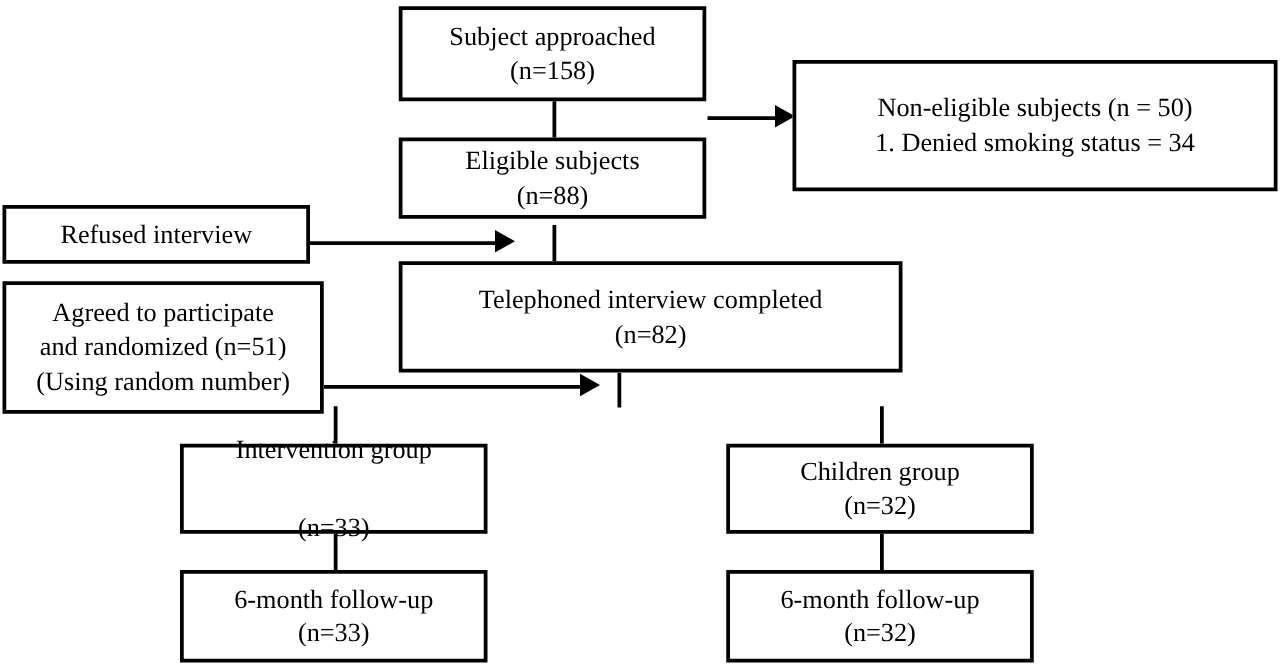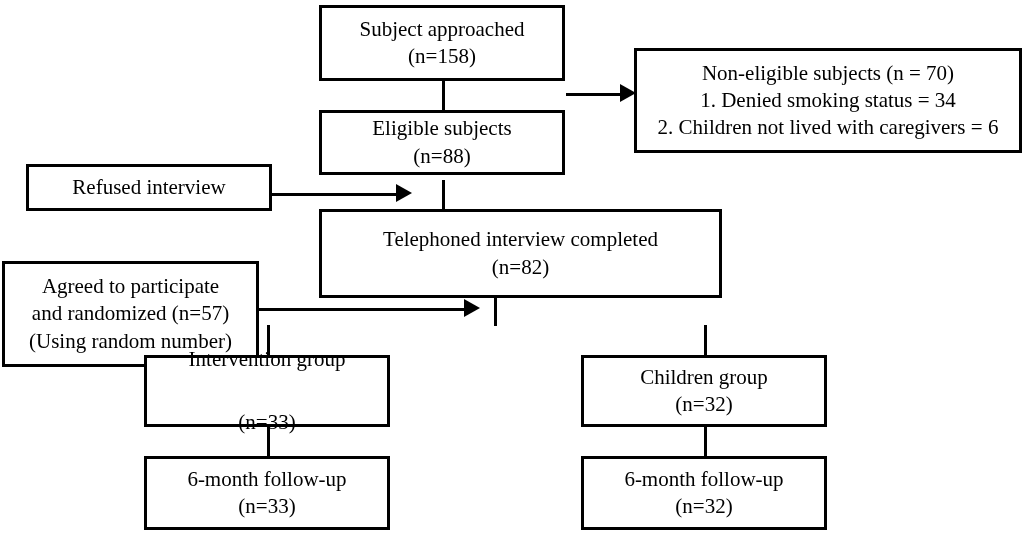--- a/index.html
+++ b/index.html
@@ -84,42 +84,41 @@
   <div class="vline" style="left:267px; top:426px; height:31px;"></div>
 
   <div class="vline" style="left:704px; top:426px; height:31px;"></div>
 
   <div class="box" style="left:319px; top:5px; width:246px; height:76px;">
     <span class="line">Subject approached</span>
     <span class="line">(n=158)</span>
   </div>
 
   <div class="box" style="left:634px; top:48px; width:388px; height:105px;">
-    <span class="line">Non-eligible subjects (n = 70)</span>
+    <span class="line">Non-eligible subjects (n = 50)</span>
     <span class="line">1. Denied smoking status = 34</span>
-    <span class="line">2. Children not lived with caregivers = 6</span>
   </div>
 
   <div class="box" style="left:319px; top:110px; width:246px; height:65px;">
     <span class="line">Eligible subjects</span>
     <span class="line">(n=88)</span>
   </div>
 
-  <div class="box" style="left:2px; top:164px; width:246px; height:47px;margin-left:24px;">
+  <div class="box" style="left:2px; top:164px; width:246px; height:47px;">
     <span class="line">Refused interview</span>
   </div>
 
   <div class="box" style="left:319px; top:209px; width:403px; height:89px;">
     <span class="line">Telephoned interview completed</span>
     <span class="line">(n=82)</span>
   </div>
 
-  <div class="box" style="left:2px; top:225px; width:257px; height:106px;margin-top:36px;">
+  <div class="box" style="left:2px; top:225px; width:257px; height:106px;">
     <span class="line">Agreed to participate</span>
-    <span class="line">and randomized (n=57)</span>
+    <span class="line">and randomized (n=51)</span>
     <span class="line">(Using random number)</span>
   </div>
 
   <div class="box" style="left:144px; top:355px; width:246px; height:72px;gap:36px;">
     <span class="line">Intervention group</span>
     <span class="line">(n=33)</span>
   </div>
 
   <div class="box" style="left:581px; top:355px; width:246px; height:72px;">
     <span class="line">Children group</span>

